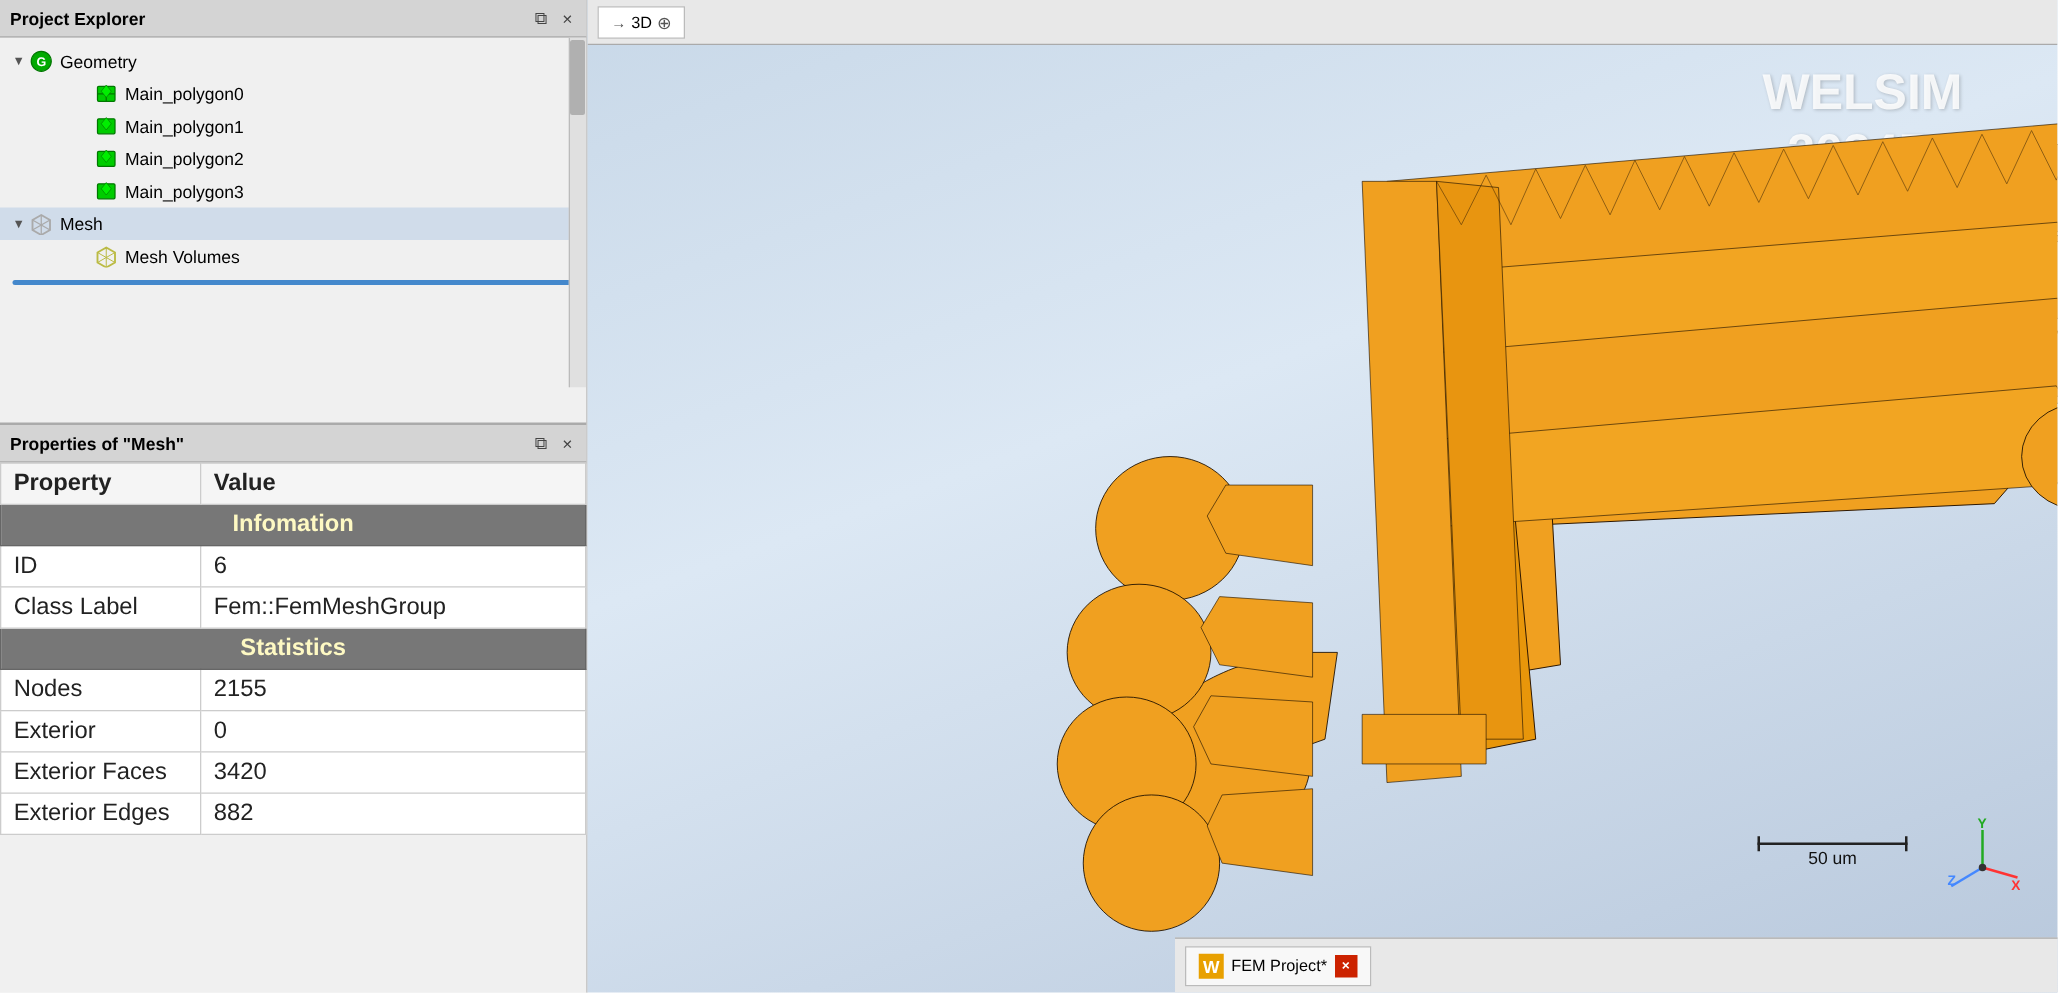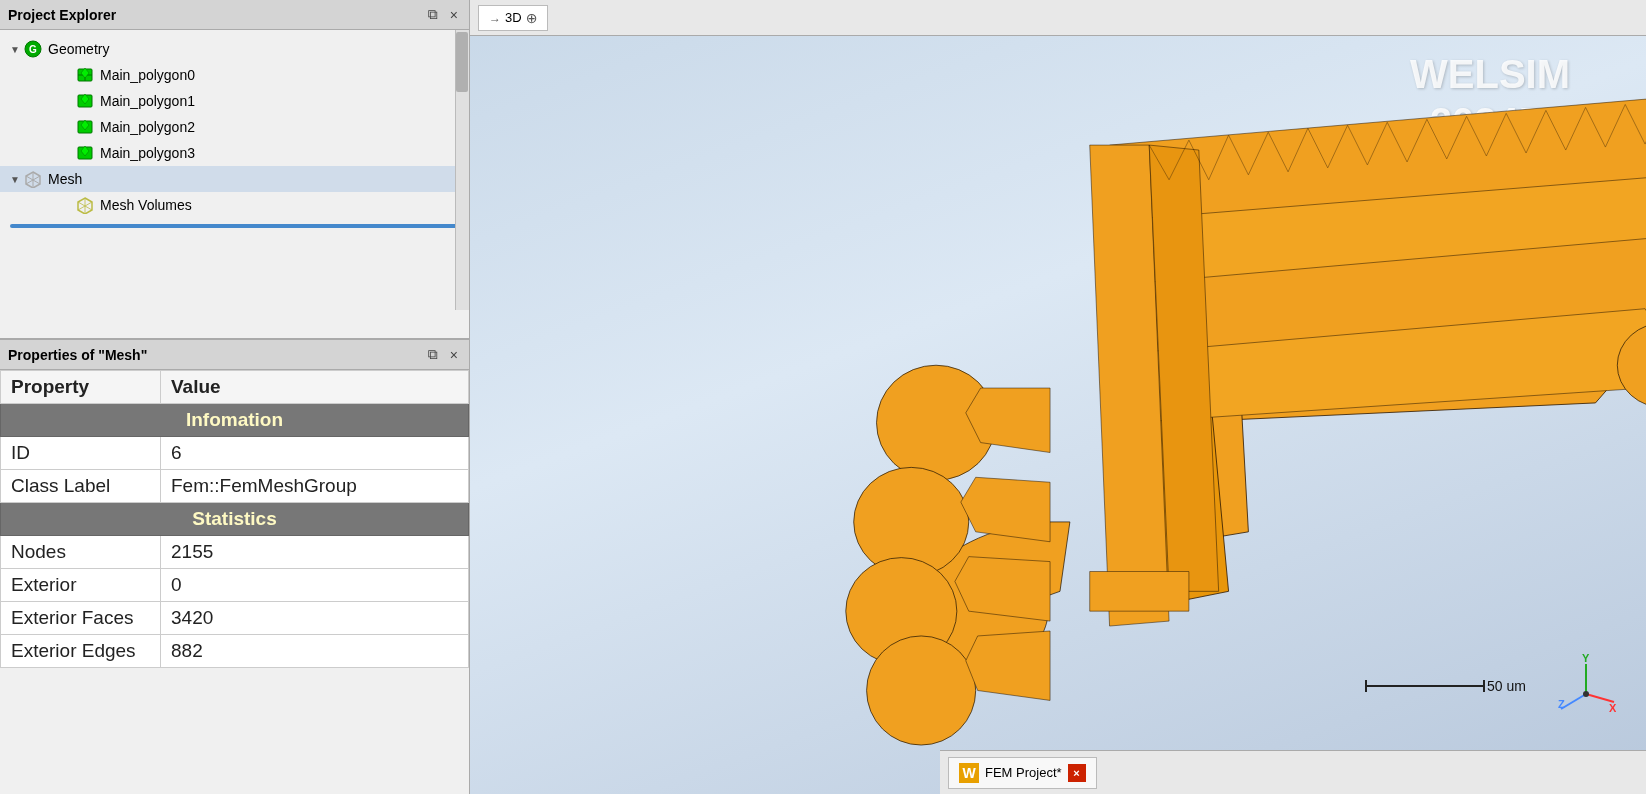--- a/index.html
+++ b/index.html
@@ -211,21 +211,21 @@
       width: 60px;
       height: 60px;
     }
 
     
     .scale-bar {
       position: absolute;
       bottom: 100px;
       right: 120px;
       display: flex;
-      flex-direction: row;
+      flex-direction: column;
       align-items: center;
       gap: 2px;
     }
     .scale-bar-line {
       width: 120px;
       height: 2px;
       background: #222;
       position: relative;
     }
     .scale-bar-line::before,

